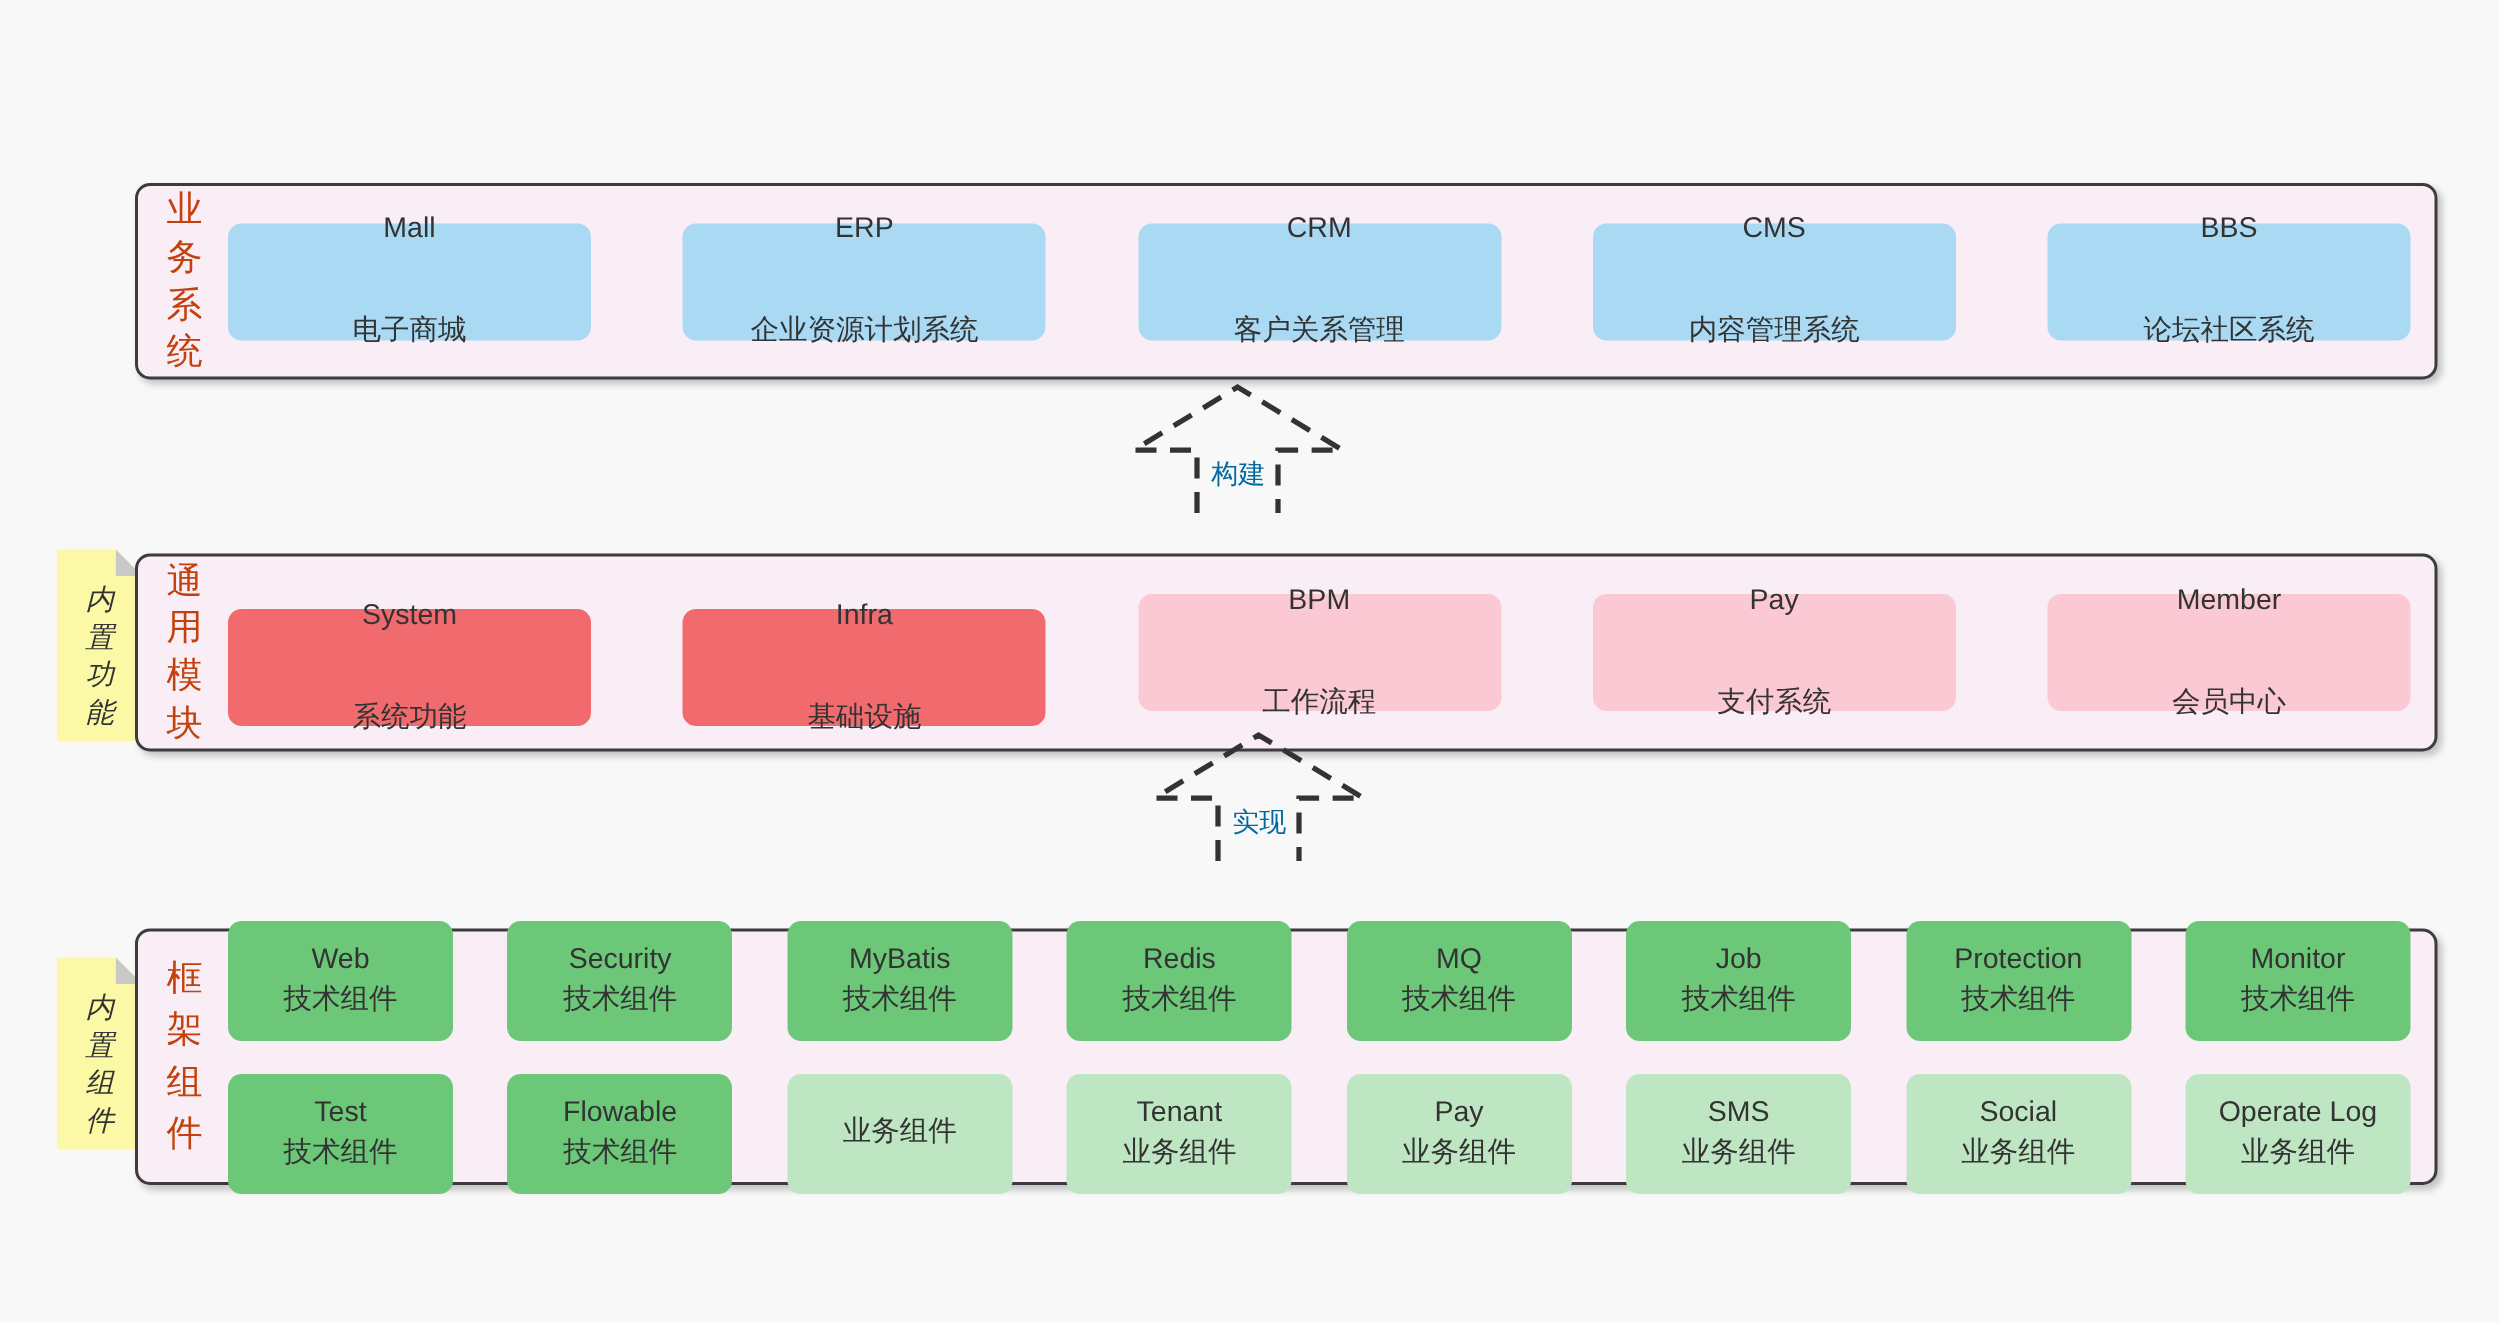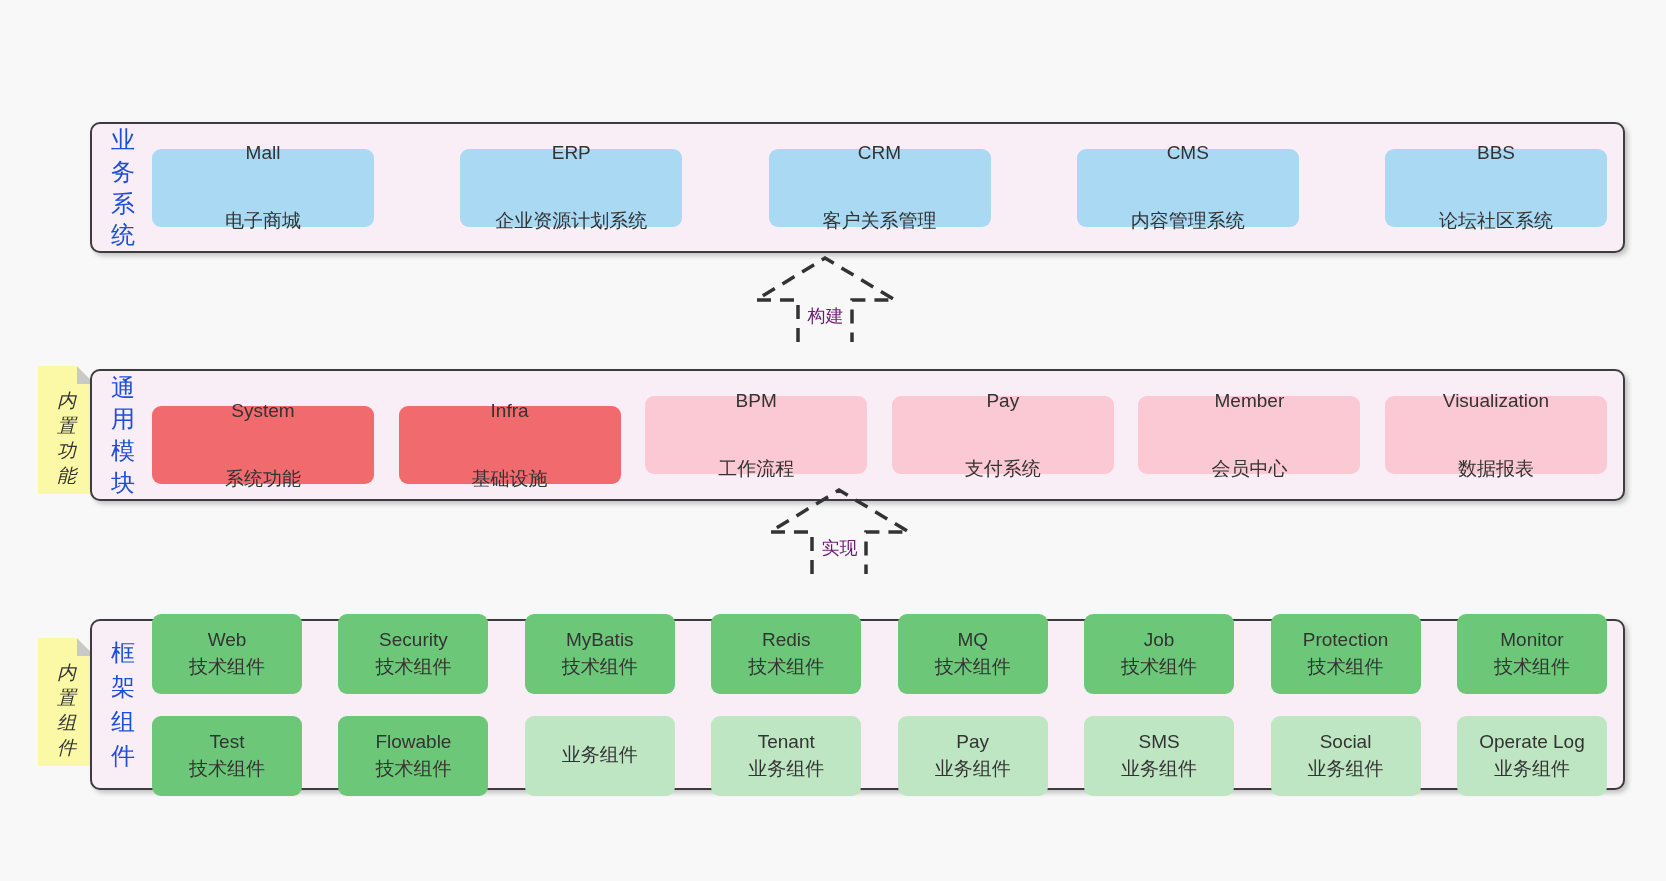--- a/index.html
+++ b/index.html
@@ -15,40 +15,40 @@
     box-shadow:3px 3px 5px rgba(0,0,0,0.22);
     display:flex; z-index:1;
   }
   #section-business  { top:122px; height:131px; }
   #section-modules   { top:369px; height:132px; }
   #section-framework { top:619px; height:171px; }
 
   .section-label {
     align-self:center; flex:0 0 auto; margin-left:16px; width:30px;
     text-align:center; font-size:24px; line-height:1.32;
-    word-break:break-all; color:#1d4ed8;
+    word-break:break-all; color:#c2410c;
   }
   #section-framework .section-label { line-height:1.42; }
 
   .boxes-row {
     flex:1; display:flex; align-items:center;
     justify-content:space-between; padding:0 16px 0 14px;
   }
   .boxes-col {
     flex:1; display:flex; flex-direction:column; justify-content:center;
     gap:22px; padding:0 16px 0 14px;
   }
   .boxes-col .row { display:flex; justify-content:space-between; }
 
   .box {
     box-sizing:border-box; display:flex; flex-direction:column;
     align-items:center; justify-content:center; text-align:center;
     border-radius:9px; font-size:19px; line-height:1.42; padding:4px 6px;
   }
-  .box-lg { width:222px; height:78px;gap:41px; }
+  .box-lg { width:242px; height:78px;gap:41px; }
   .box-sm { width:150px; height:80px; }
 
   .v-blue       { background:#aad9f4; }
   .v-red        { background:#f16b6e;margin-top:20px; }
   .v-pink       { background:#fbc9d4; }
   .v-green      { background:#6cc878; }
   .v-lightgreen { background:#bfe6c3; }
 
   .sticky {
     position:absolute; left:38px; width:57px; background:#fbf9a5; z-index:0;
@@ -64,21 +64,21 @@
     margin:22px auto 0; width:20px; text-align:center;
     font-size:19px; line-height:1.32; word-break:break-all; color:#333;font-style:italic;
   }
 
   .arrow { position:absolute; width:155px; height:90px; z-index:2; }
   #arrow-build     { left:748px; top:254px; }
   #arrow-implement { left:762px; top:486px; }
   .arrow svg { display:block; }
   .arrow-label {
     position:absolute; left:50%; top:50px; transform:translateX(-50%);
-    background:#f8f8f8; font-size:18px; padding:0 3px; color:#701a75; white-space:nowrap;
+    background:#f8f8f8; font-size:18px; padding:0 3px; color:#0369a1; white-space:nowrap;
   }
 </style>
 </head>
 <body>
 
 <div class="section" id="section-business">
   <div class="section-label">业务系统</div>
   <div class="boxes-row">
     <div class="box box-lg v-blue">
       <span>Mall</span>
@@ -130,24 +130,20 @@
       <span>工作流程</span>
     </div>
     <div class="box box-lg v-pink">
       <span>Pay</span>
       <span>支付系统</span>
     </div>
     <div class="box box-lg v-pink">
       <span>Member</span>
       <span>会员中心</span>
     </div>
-    <div class="box box-lg v-pink">
-      <span>Visualization</span>
-      <span>数据报表</span>
-    </div>
   </div>
 </div>
 
 <div class="arrow" id="arrow-implement">
   <svg width="155" height="90" viewBox="0 0 155 90">
     <polyline points="50,88 50,46 8,46 77,4 147,46 104,46 104,88" fill="none" stroke="#333" stroke-width="3.5" stroke-dasharray="14 9"></polyline>
   </svg>
   <div class="arrow-label">实现</div>
 </div>
 

